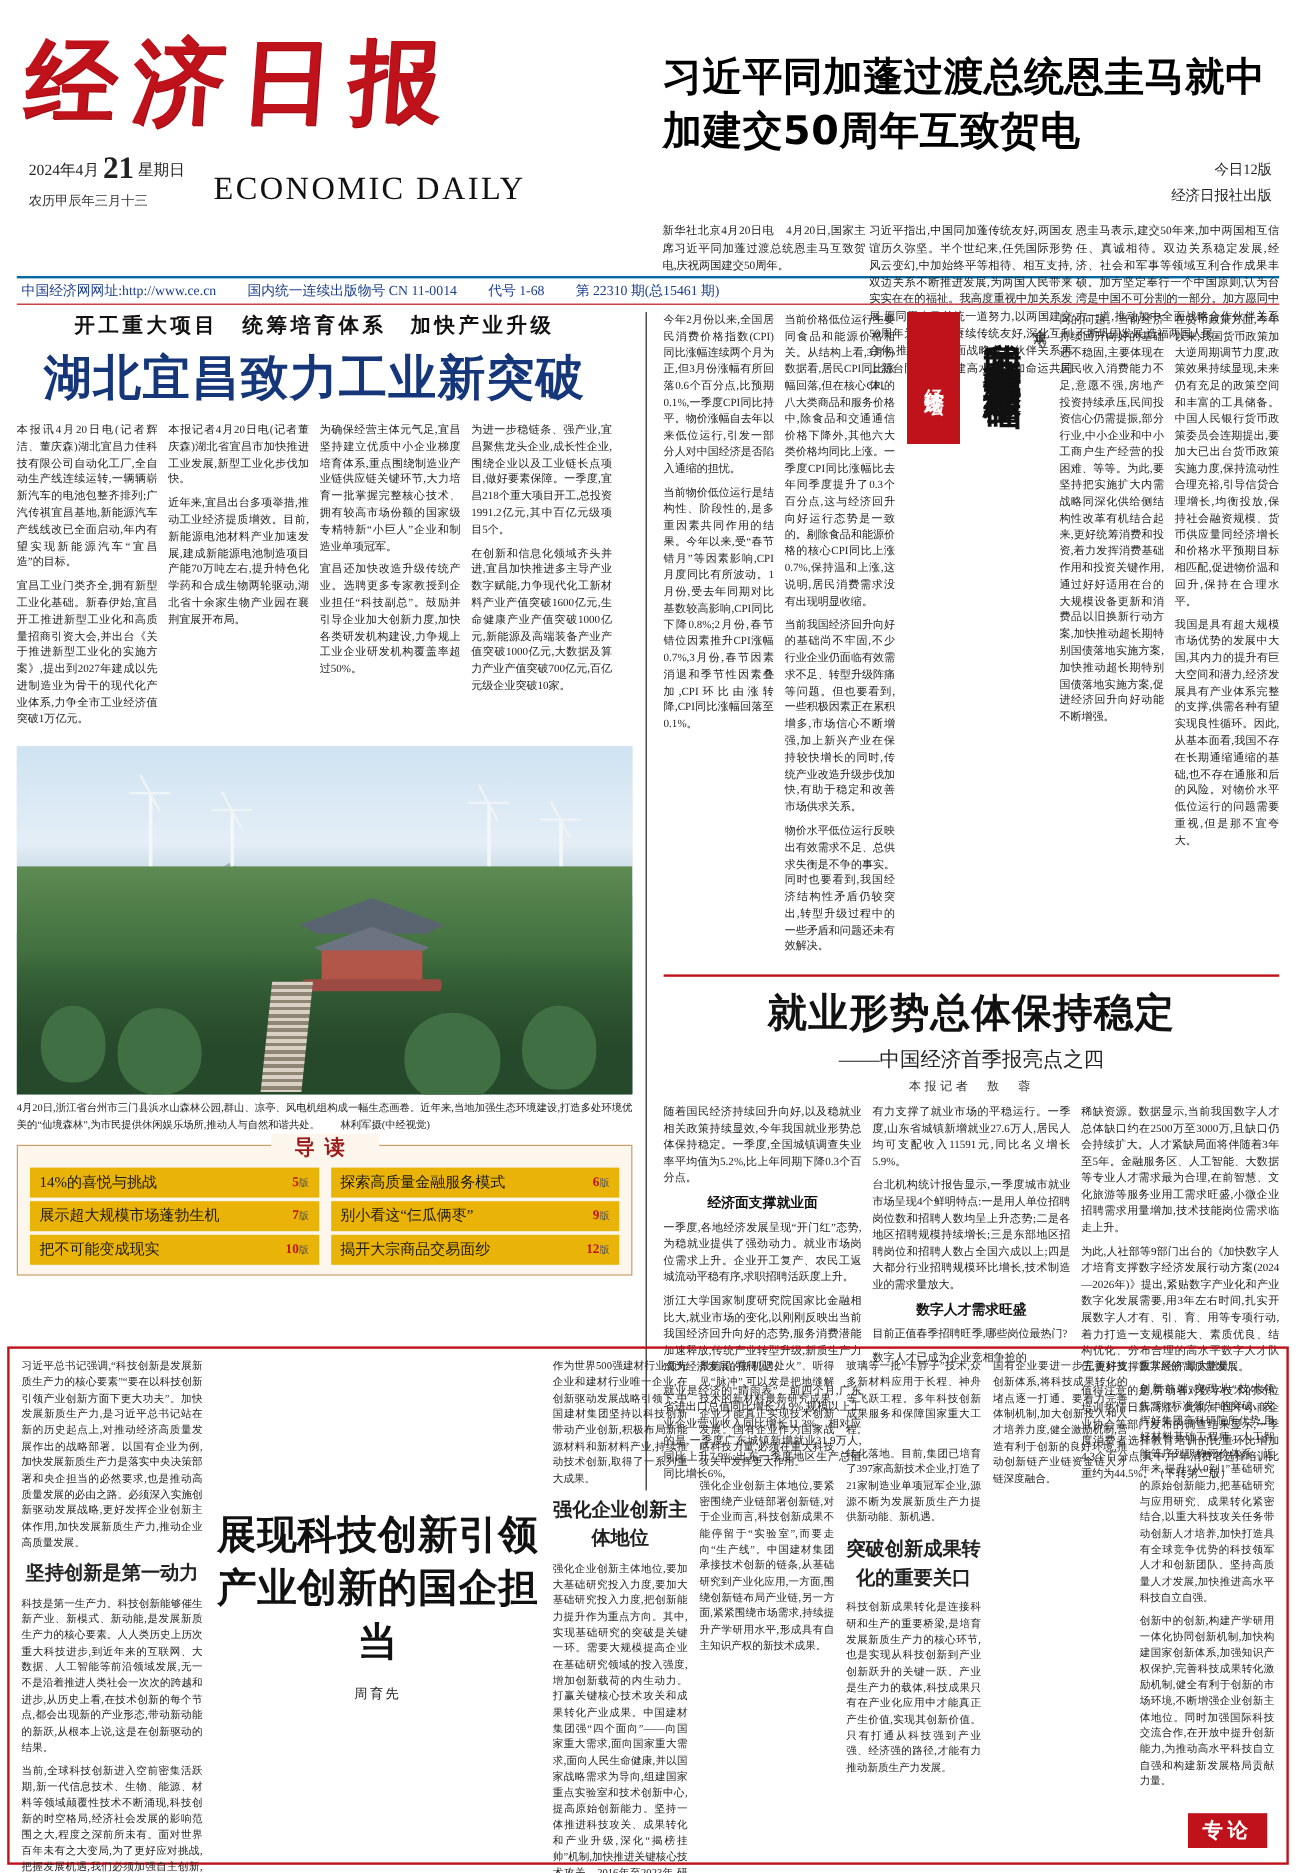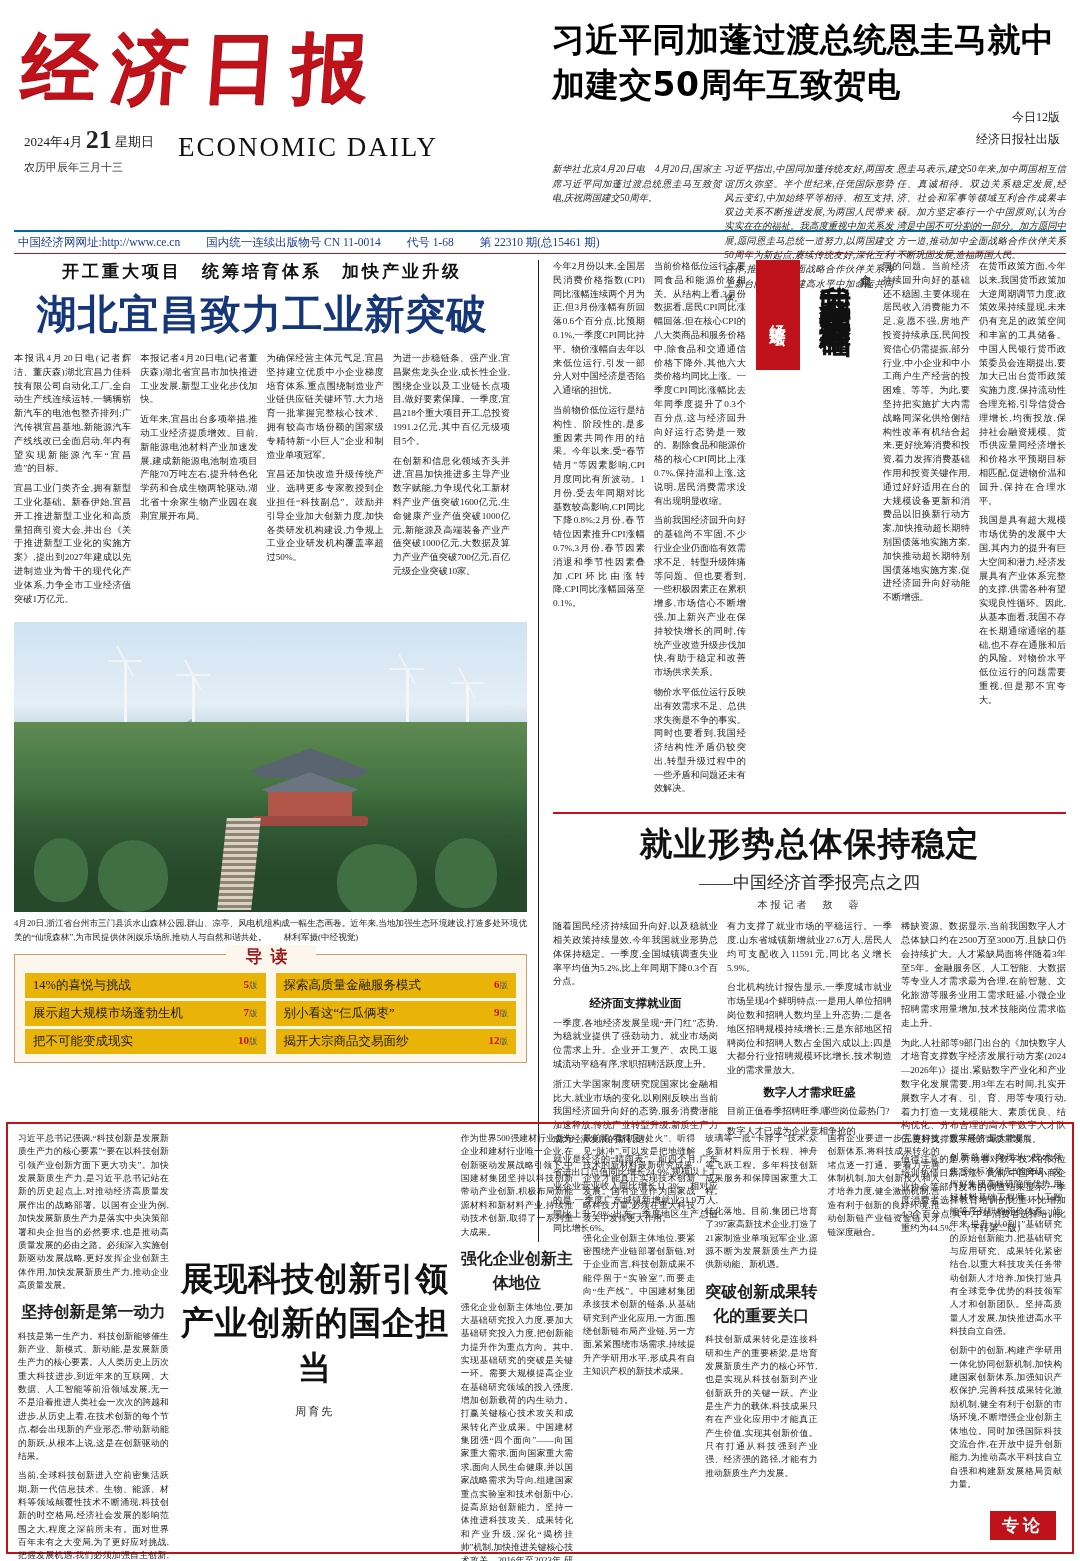--- a/index.html
+++ b/index.html
@@ -31,21 +31,21 @@
   .mast-meta {
     display: flex; align-items: flex-end; gap: 10px;
     margin-top: 14px; padding-left: 10px;
   }
   .mast-date { font-size: 13px; color: #222; line-height: 1.5; }
   .mast-date .big { font-size: 26px; font-weight: 700; vertical-align: -2px; }
   .mast-lunar { font-size: 11px; color: #333; margin-top: 1px; }
   .mast-en {
     font-family: "Liberation Serif", serif;
     font-size: 27px; letter-spacing: 2px; color: #111;
-    margin-left: 14px; margin-bottom: 12px; font-weight: 400;
+    margin-left: 14px; margin-bottom: 2px; font-weight: 400;
   }
   .mast-right-meta { margin-left: auto; text-align: right; font-size: 12px; color: #222; padding-right: 6px;}
   .mast-right-meta div { line-height: 1.8; }
   .bar-line {
     margin-top: 10px;
     border-top: 2px solid #0369a1;
     border-bottom: 1px solid #c0121a;
     padding: 3px 4px;
     font-size: 11.5px;
     color: #1a3e8c;
@@ -55,26 +55,26 @@
   .bar-line span { white-space: nowrap; }
 
   .mast-head-right { flex: 1; padding-left: 18px; padding-top: 10px; }
   .headline-top {
     font-family: "DejaVu Sans", sans-serif;
     font-weight: 700;
     font-size: 33px;
     line-height: 1.35;
     color: #000;
     letter-spacing: 0.5px;
+    margin-top: 24px;
   }
   .top-cols {
     display: flex; gap: 3px; margin-top: 12px;
     font-size: 9.4px; line-height: 1.52; color: #222;
     text-align: justify;
-    font-style: italic;
   }
   .top-cols > div { flex: 1; }
 
   
   .main-wrap { display: flex; width: 1052px; margin-top: 6px; }
   .col-left { width: 525px; padding-right: 28px; border-right: 1px solid #222; }
   .col-right { width: 527px; padding-left: 14px; }
 
   .kicker {
     text-align: center; font-size: 17px; letter-spacing: 3px;

